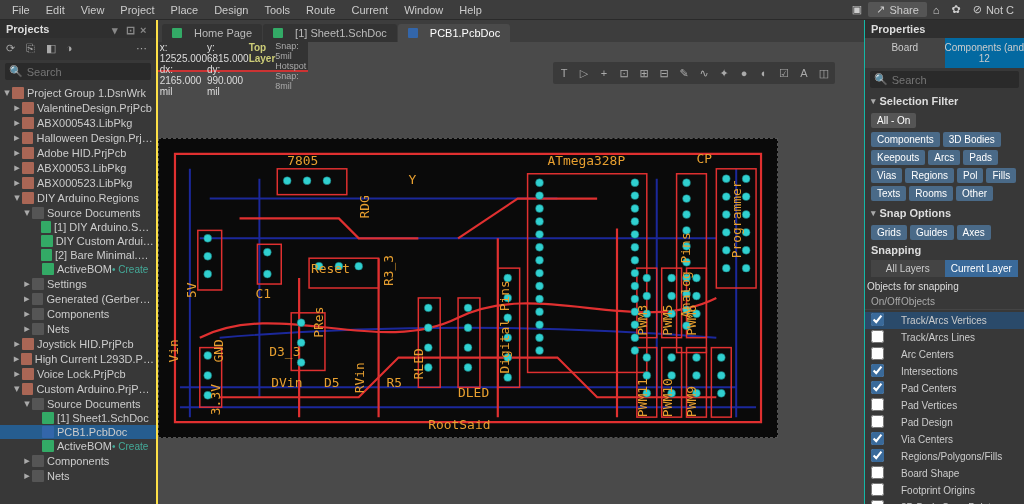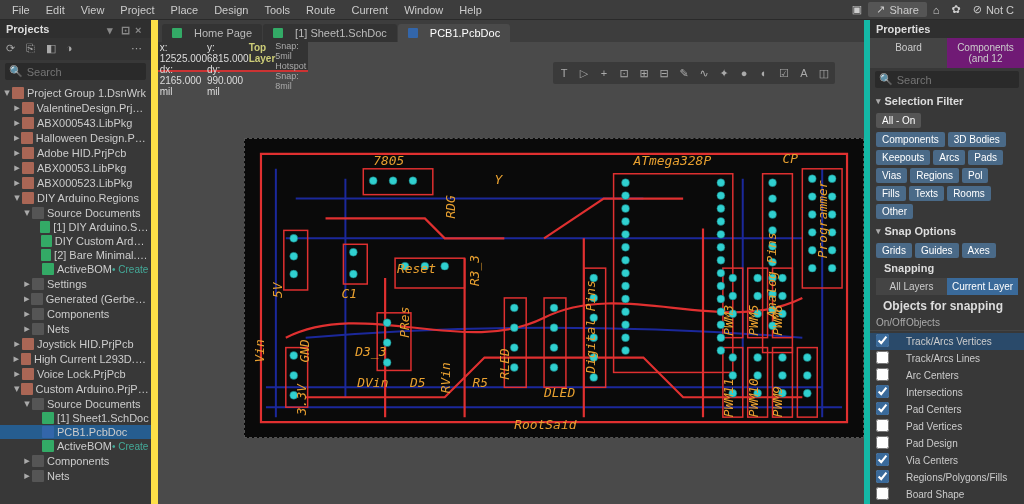--- a/index.html
+++ b/index.html
@@ -4,21 +4,21 @@
 <style>
   * { box-sizing: border-box; margin: 0; padding: 0; font-family: "Segoe UI", Arial, sans-serif; }
   body { background: #3d3d3d; color: #ccc; font-size: 11px; overflow: hidden; width: 1024px; height: 504px; }
   .menubar { height: 20px; background: #3d3d3d; display: flex; align-items: center; padding: 4px 4px; border-bottom: 1px solid #2a2a2a; }
   .menubar .menu-item { padding: 2px 8px; cursor: pointer; color: #ccc; }
   .menubar .spacer { flex: 1; }
   .menubar .right-item { padding: 2px 6px; color: #ccc; display: flex; align-items: center; gap: 4px; }
   .menubar .share { background: #555; border-radius: 2px; padding: 1px 8px; }
   .main { display: flex; height: 484px; }
   
-  .left { width: 158px; background: #383838; border-right: 7px solid #fde047; display: flex; flex-direction: column; }
+  .left { width: 158px; background: #383838; border-right: 2px solid #fde047; display: flex; flex-direction: column; }
   .panel-title { background: #2f2f2f; padding: 3px 6px; font-weight: 600; display: flex; align-items: center; justify-content: space-between; }
   .panel-title .title { color: #ddd; }
   .panel-title .btns { display: flex; gap: 4px; }
   .panel-title .btn { width: 10px; height: 10px; color: #888; cursor: pointer; }
   .toolbar-row { display: flex; gap: 6px; padding: 4px 6px; background: #333; }
   .toolbar-row .icon { width: 14px; height: 14px; cursor: pointer; color: #aaa; }
   .search { display: flex; align-items: center; background: #2a2a2a; margin: 3px 5px; border-radius: 2px; padding: 2px 4px; }
   .search input { flex: 1; background: transparent; border: none; color: #ccc; font-size: 11px; outline: none; }
   .search .mag { color: #888; margin-right: 4px; }
   .tree { flex: 1; overflow: auto; padding: 2px 0; }
@@ -40,27 +40,27 @@
   .tab { padding: 3px 10px; background: #333; border-radius: 3px 3px 0 0; cursor: pointer; color: #bbb; display: flex; align-items: center; gap: 12px; }
   .tab.active { background: #4a4a4a; color: #fff; }
   .tab .tico { width: 10px; height: 10px; background: #3a6; border-radius: 1px; }
   .tab.active .tico.pcb { background: #36a; }
   .status { height: 30px; background: #333; border-bottom: 2px solid #c33; padding: 0 6px; font-size: 10px; display: flex; justify-content: center; line-height: 1.1; width: 150px; margin-left: 0; }
   .status .row1 { color: #ddd; }
   .status .row2 { color: #cc7; font-weight: bold; }
   .status .row3 { color: #aaa; font-size: 9px; }
   .doc-toolbar { position: absolute; top: 42px; left: 395px; display: flex; gap: 2px; background: #3a3a3a; padding: 2px; border-radius: 2px; }
   .doc-toolbar .tbtn { width: 18px; height: 18px; display: flex; align-items: center; justify-content: center; color: #aaa; cursor: pointer; }
-  .canvas { flex: 1; display: flex; align-items: center; justify-content: flex-end; overflow: hidden; font-style: italic; }
+  .canvas { flex: 1; display: flex; align-items: center; justify-content: flex-start; overflow: hidden; }
   .board { width: 620px; height: 300px; background: #0a0a0a; border: 1px dashed #555; position: relative; }
   .board svg { width: 100%; height: 100%; }
   .silktext { font-family: monospace; fill: #e8a030; font-size: 13px; }
   
-  .right { width: 160px; background: #383838; border-left: 6px solid #14b8a6; display: flex; flex-direction: column; overflow: hidden; }
-  .right-tabs { display: flex; background: #701a75; }
+  .right { width: 160px; background: #383838; border-left: 1px solid #14b8a6; display: flex; flex-direction: column; overflow: hidden; }
+  .right-tabs { display: flex; background: #0369a1; }
   .right-tabs .rtab { flex: 1; text-align: center; padding: 4px 0; cursor: pointer; font-size: 10px; }
   .right-tabs .rtab.active { background: #444; }
   .section-h { color: #ddd; font-weight: 600; padding: 4px 6px; cursor: pointer; display: flex; align-items: center; gap: 4px; }
   .section-h::before { content: "▾"; font-size: 9px; color: #aaa; }
   .pill-row { display: flex; flex-wrap: wrap; gap: 3px; padding: 2px 6px; }
   .pill { background: #4a6a88; color: #fff; padding: 2px 6px; border-radius: 2px; font-size: 10px; cursor: pointer; }
   .pill.alt { background: #555; }
   .btn-half { display: flex; gap: 0; padding: 2px 6px; }
   .btn-half .half { flex: 1; text-align: center; padding: 3px 0; background: #444; cursor: pointer; font-size: 10px; }
   .btn-half .half.active { background: #3a6a9a; color: #fff; }
@@ -509,26 +509,26 @@
         <span class="pill">Rooms</span>
         <span class="pill">Other</span>
       </div>
 
     <div class="section-h">Snap Options</div>
     <div class="pill-row" id="snap-pills">
         <span class="pill">Grids</span>
         <span class="pill">Guides</span>
         <span class="pill">Axes</span>
       </div>
-    <div style="padding:2px 14px;color:#ddd;font-weight:600">Snapping</div>
+    <div style="padding:2px 6px;color:#ddd;font-weight:600">Snapping</div>
     <div class="btn-half">
       <div class="half">All Layers</div>
       <div class="half active">Current Layer</div>
     </div>
-    <div style="padding:2px 13px;color:#ddd;font-weight:700;font-size:12px">Objects for snapping</div>
+    <div style="padding:2px 2px;color:#ddd;font-weight:400;font-size:10px">Objects for snapping</div>
     <div class="snap-head">
       <span class="c1">On/Off</span>
       <span class="c2">Objects</span>
     </div>
     <div class="snap-list" id="snap-list">
         <div class="snap-row sel">
           <span class="chk"><input type="checkbox" checked="" style=""></span>
           <span class="lbl">Track/Arcs Vertices</span>
         </div>
         <div class="snap-row">

